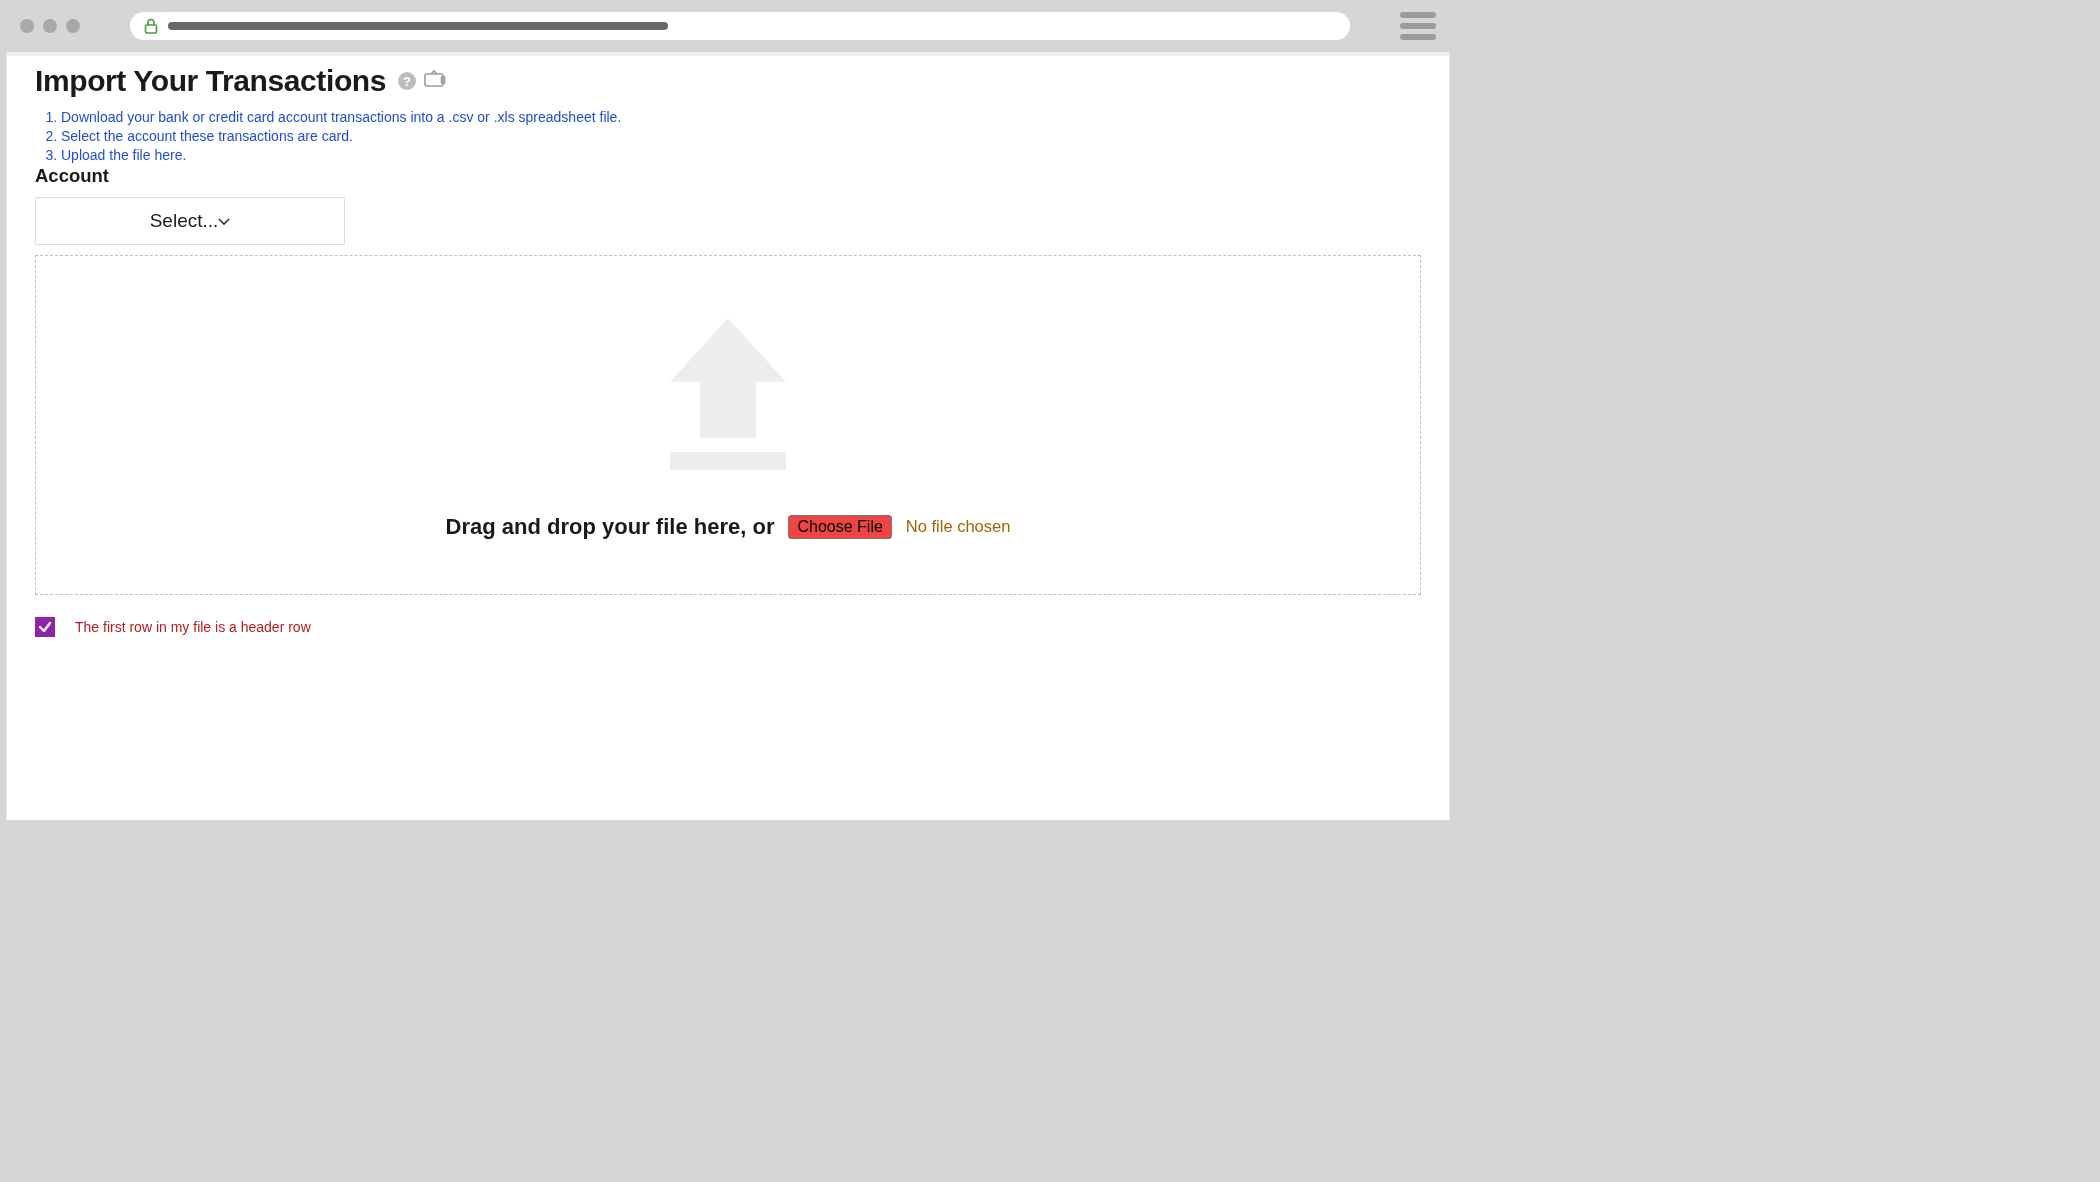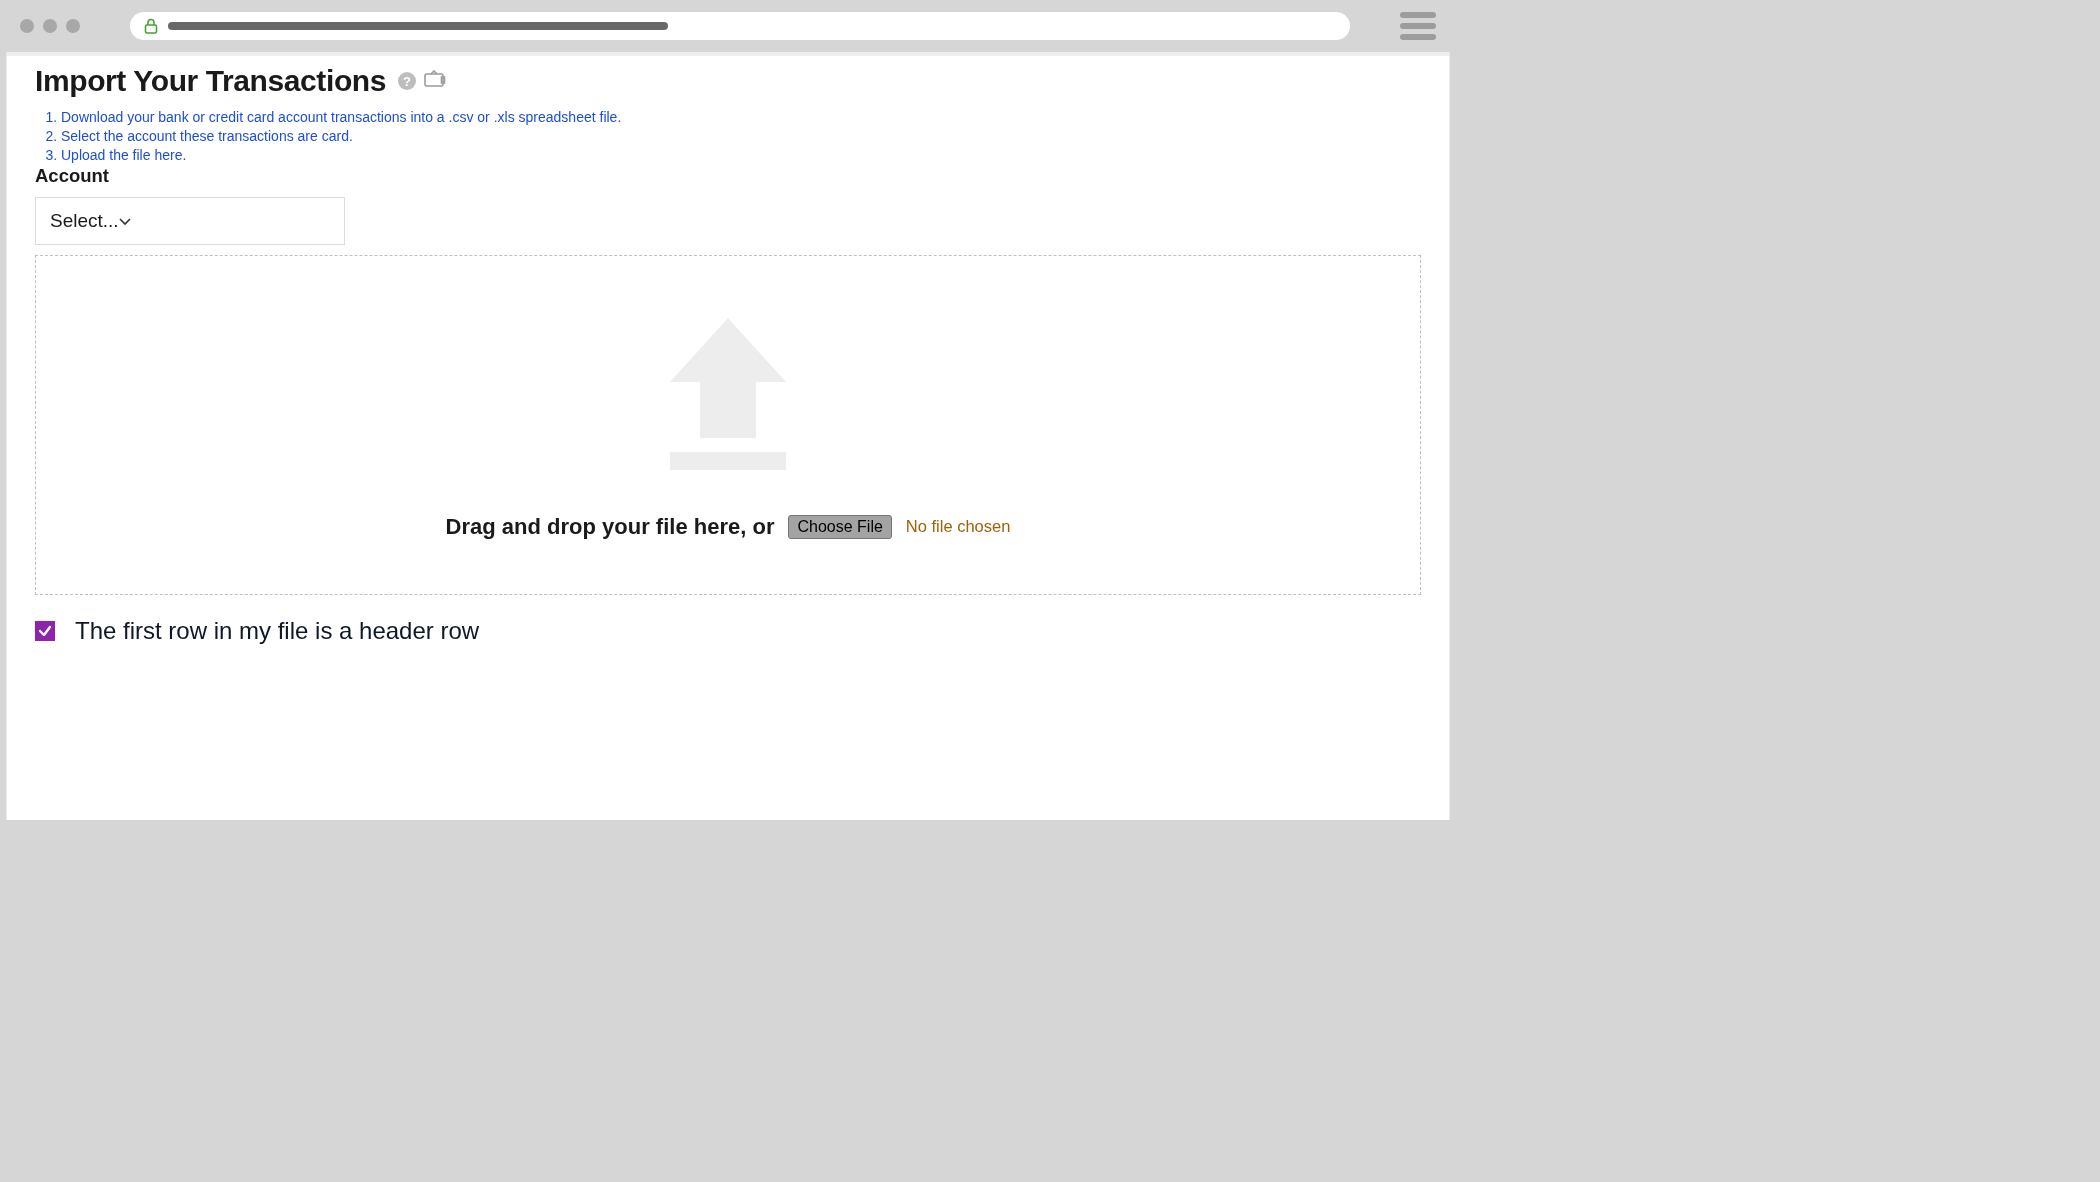--- a/index.html
+++ b/index.html
@@ -83,21 +83,21 @@
   .section-label {
     font-size: 18.5px;
     font-weight: 800;
     color: #1a1a1a;
   }
   .select-box {
     margin-top: 10px;
     width: 310px;
     height: 48px;
     border: 1px solid #dcdcdc;
-    display:flex; align-items:center; justify-content:flex-start;
+    display:flex; align-items:center; justify-content:center;
     padding: 0 14px;
     font-size: 19px;
     color: #1a1a1a;
     background:#fff;
     cursor:pointer;
   }
   .select-chevron { color:#555; font-size:14px; }
   .dropzone {
     margin-top: 10px;
     border: 1.5px dashed #bfbfbf;
@@ -108,36 +108,36 @@
   .upload-arrow { color:#ededed; }
   .drop-text-row {
     display:flex; align-items:center; gap:14px;
   }
   .drop-text {
     font-size: 22px; font-weight:800; color:#1a1a1a;
   }
   .choose-btn {
     font-size: 16px;
     padding: 2px 8px;
-    background: #a3a3a3;
+    background: #ef4444;
     border: 1px solid #767676;
     border-radius: 3px;
     cursor: pointer;
   }
   .nofile { font-size: 16.5px; color:#a16207; }
   .header-row-check {
     margin-top: 22px;
     display:flex; align-items:center; gap:20px;
   }
   .checkbox {
     width:20px; height:20px; background:#8e24aa;
     display:flex; align-items:center; justify-content:center;
     cursor:pointer;
   }
-  .check-label { font-size:24px; color:#0f172a; }
+  .check-label { font-size:14px; color:#b91c1c; }
 </style>
 </head>
 <body>
 
 <div class="browser-chrome">
   <div class="traffic-lights">
     <div class="traffic-dot"></div>
     <div class="traffic-dot"></div>
     <div class="traffic-dot"></div>
   </div>

